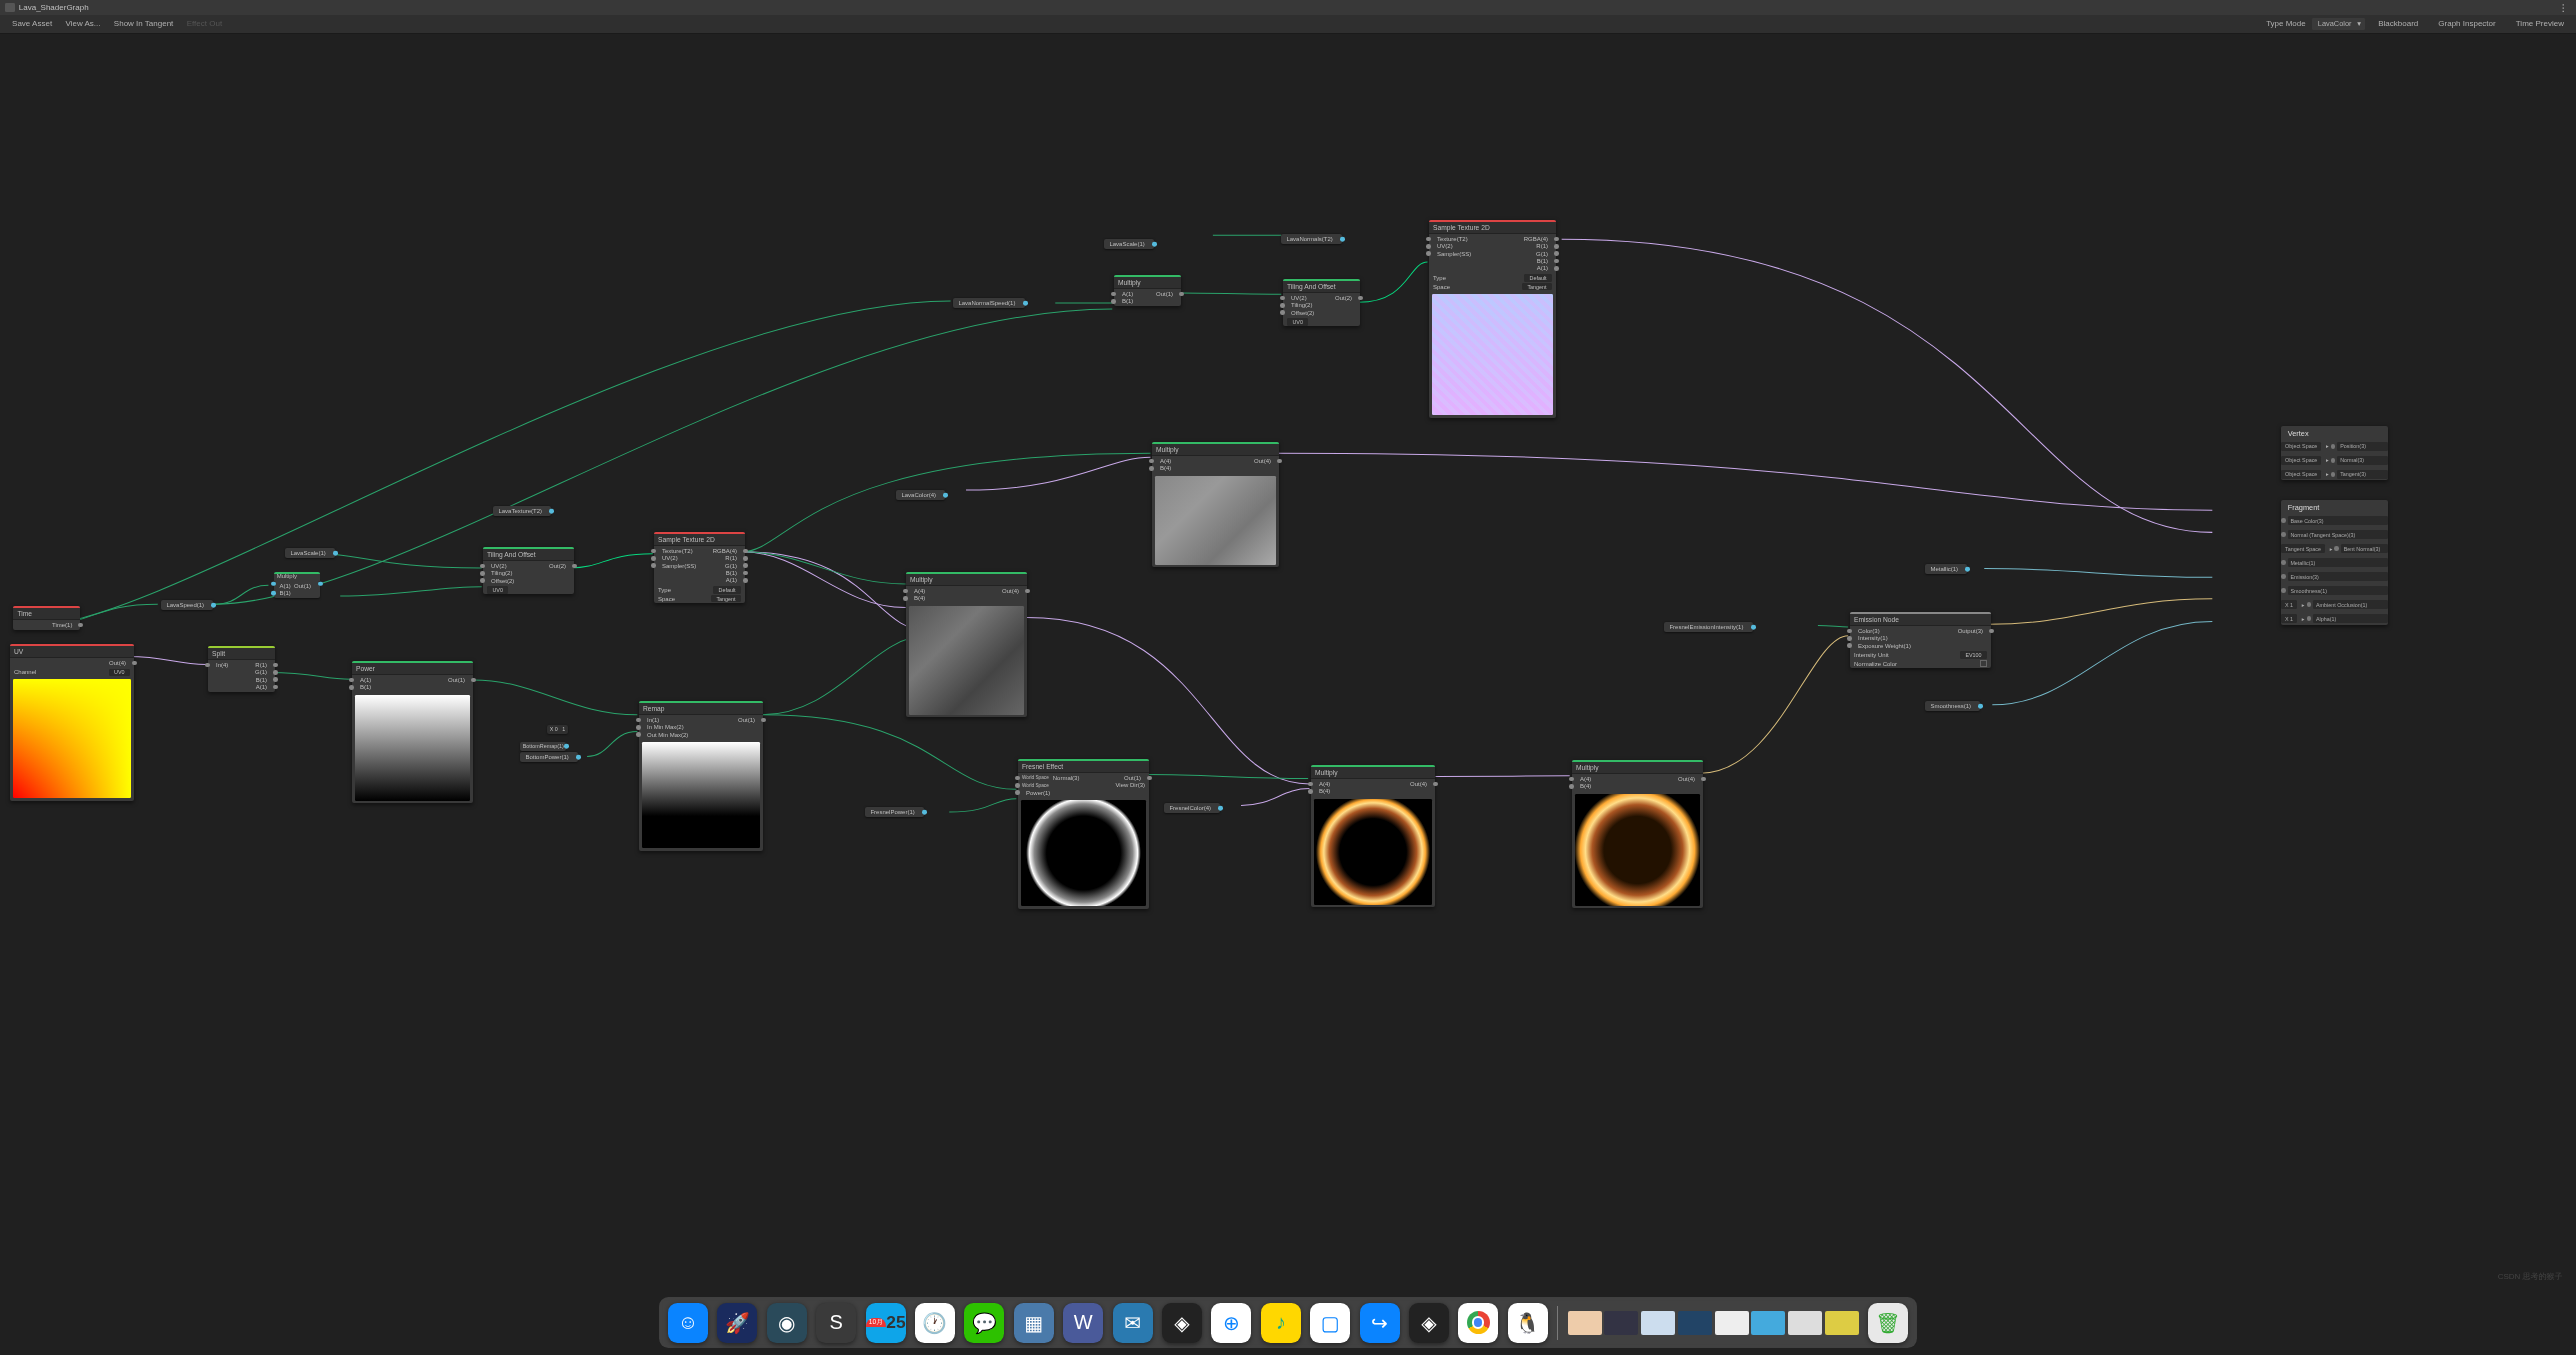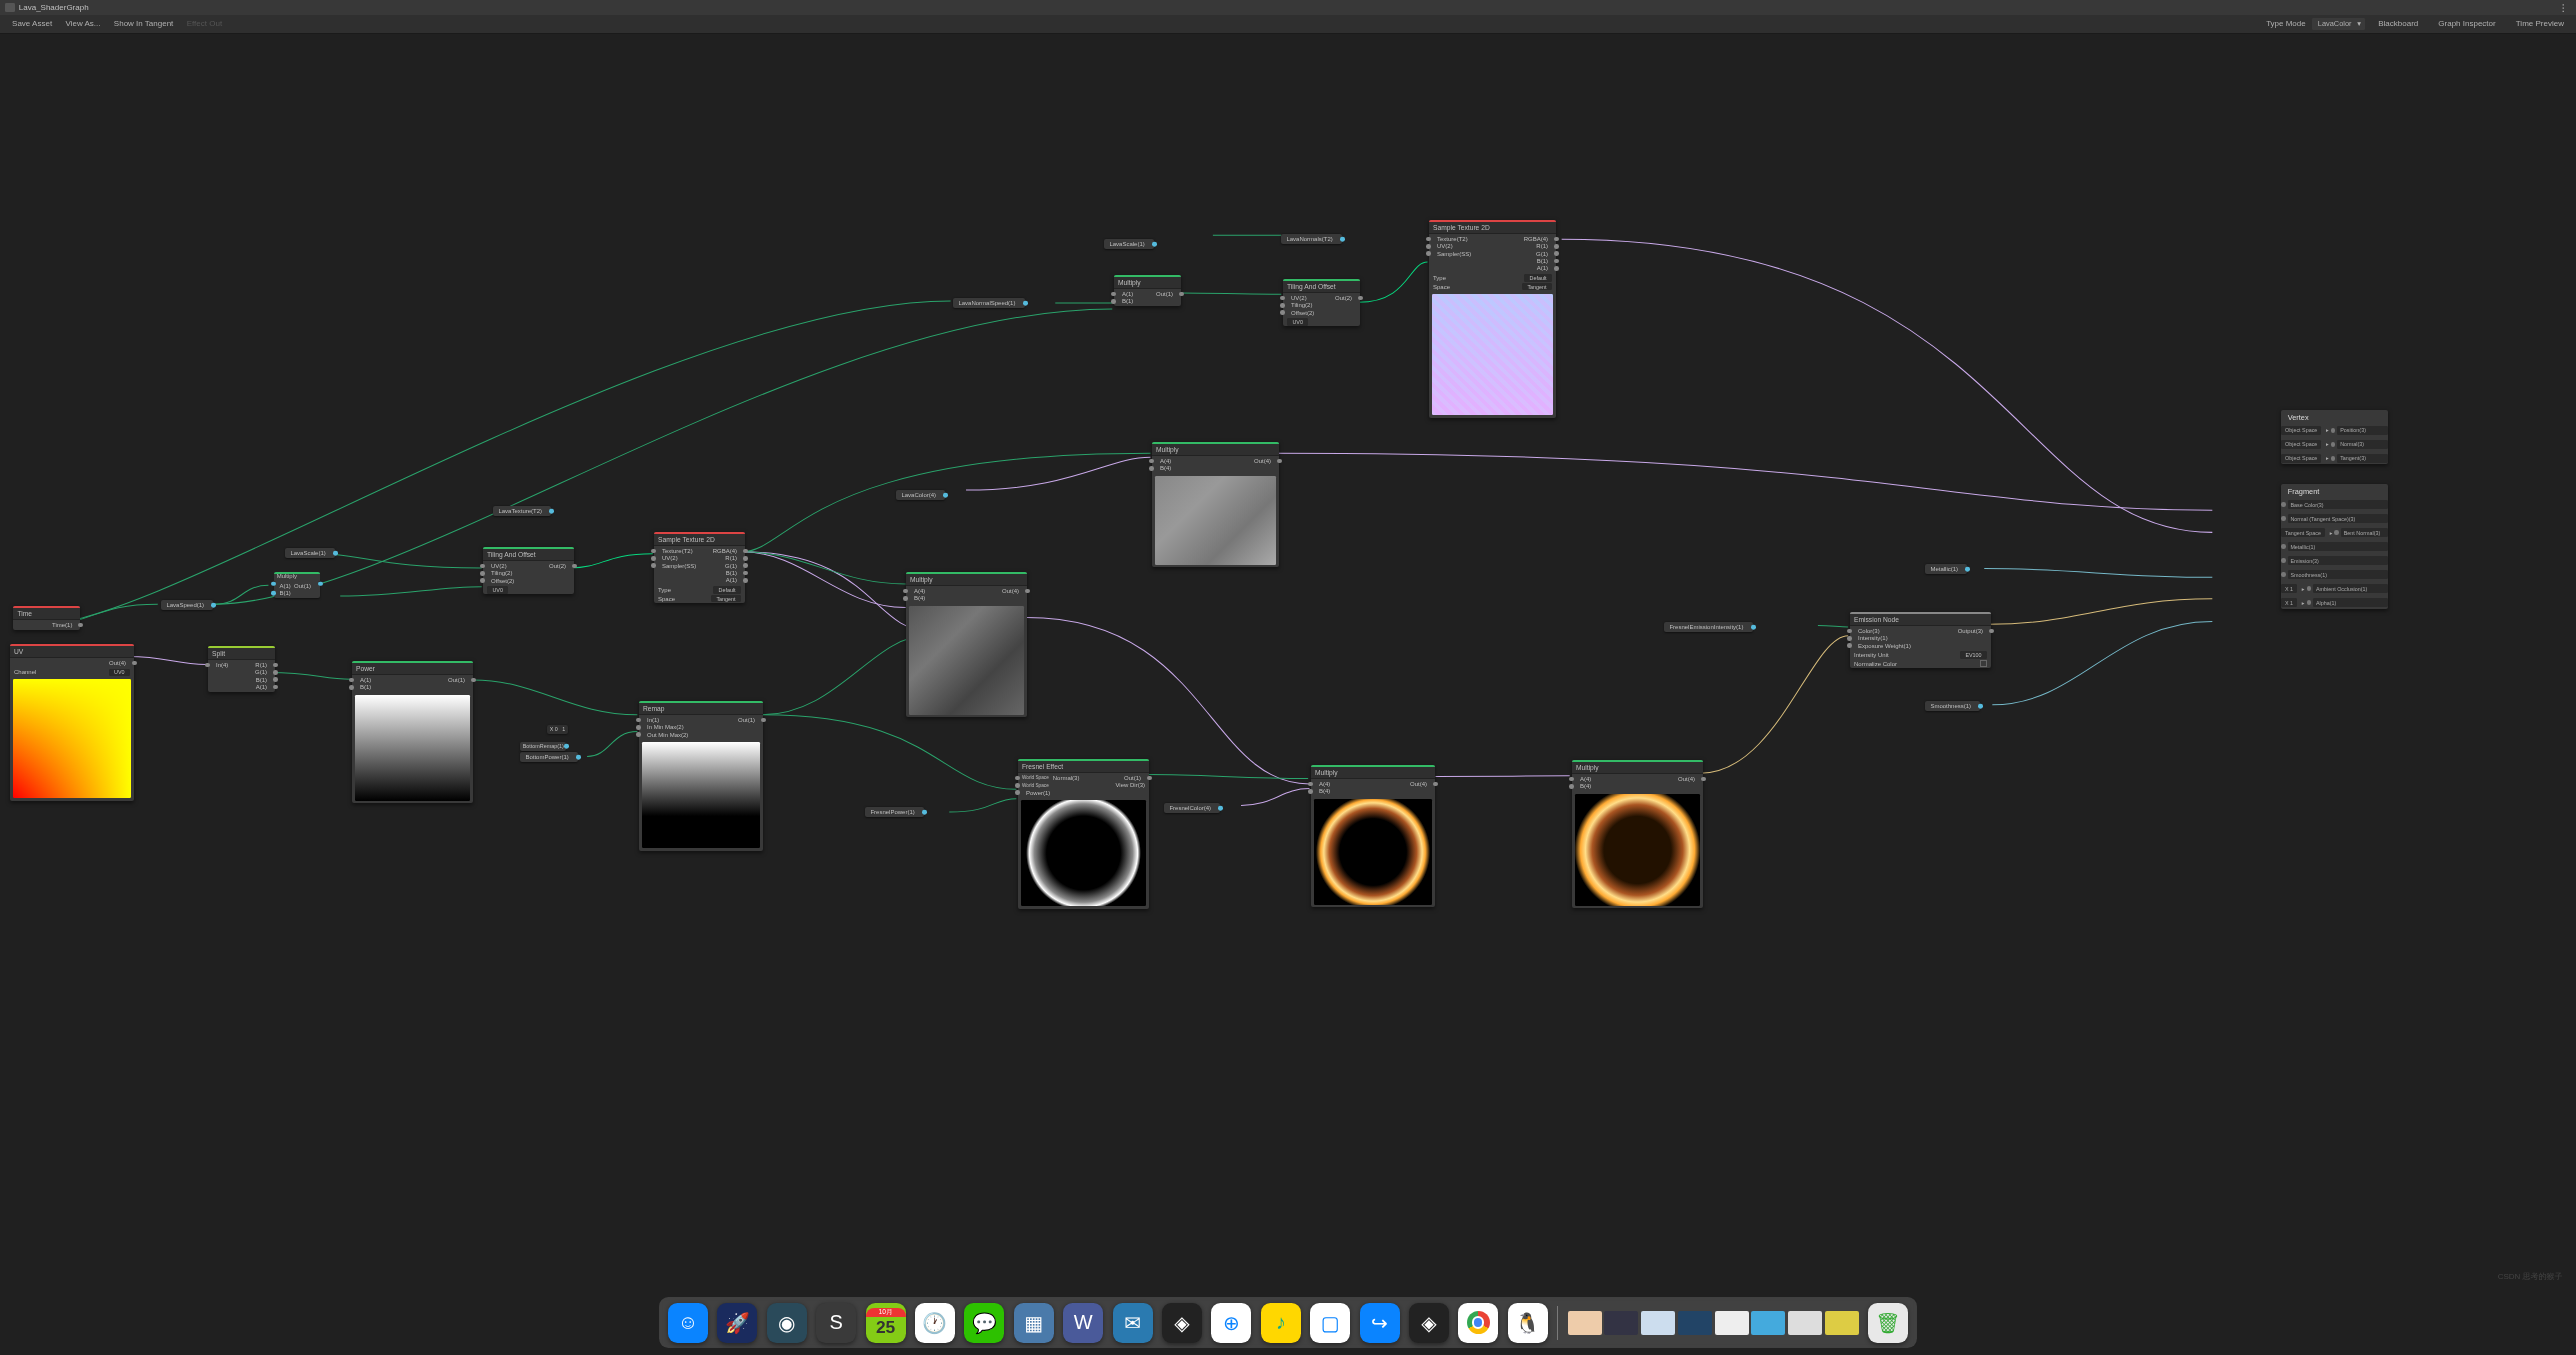--- a/index.html
+++ b/index.html
@@ -25,21 +25,21 @@
 .node .row .port-in,.node .row .port-out{width:4.7px;height:4.7px;border-radius:50%;background:#888}
 .node .row .port-in{position:absolute;left:-2.7px}
 .node .row .port-out{position:absolute;right:-2.7px}
 .node .row .lbl-l{margin-left:4px}
 .node .row .lbl-r{margin-right:4px;margin-left:auto}
 .node .preview{width:100%;padding:2.7px}
 .node .preview .img{width:100%;height:100%;border-radius:1.3px}
 .chip{position:absolute;background:#393939;border-radius:2px;font-size:6px;color:#bfbfbf;padding:2px 9.4px 2px 5.4px;box-shadow:0 0.7px 2px rgba(0,0,0,.5);white-space:nowrap}
 .chip .port-out{width:4.7px;height:4.7px;border-radius:50%;background:#5bd;position:absolute;right:-2.7px;top:50%;transform:translateY(-50%)}
 .chip .port-in{width:4.7px;height:4.7px;border-radius:50%;background:#5bd;position:absolute;left:-2.7px;top:50%;transform:translateY(-50%)}
-.master{position:absolute;right:188px;top:376px;width:107px}
+.master{position:absolute;right:188px;top:392px;width:107px}
 .master .section{background:#393939;border-radius:2px;margin-bottom:20px;box-shadow:0 1.3px 4px rgba(0,0,0,.5)}
 .master .section .hdr{padding:2.7px 6.7px;font-size:7.4px;color:#ddd}
 .master .mrow{display:flex;align-items:center;font-size:6px;padding:1.3px 0;margin-bottom:2px;color:#aaa}
 .master .mrow .tag{background:#2a2a2a;padding:1.3px 4px;font-size:5.4px;border-radius:1.3px;margin-right:2.7px}
 .master .mrow .chev{font-size:5.4px;margin:0 2px}
 .master .mrow .port{width:4.7px;height:4.7px;border-radius:50%;background:#777;margin-right:2px}
 .master .mrow .slot{flex:1;background:#2a2a2a;height:9.4px;display:flex;align-items:center;padding:0 2.7px;font-size:5.4px;border-radius:1.3px}
 .drow{display:flex;justify-content:space-between;padding:0.7px 4px;font-size:6px;align-items:center}
 .drow .dd{background:#2a2a2a;padding:0.7px 5.4px;border-radius:1.3px;font-size:5.4px}
 .dock{position:absolute;bottom:0;left:0;right:0;height:67px;display:flex;align-items:center;justify-content:center;padding:0 27px}
@@ -597,21 +597,21 @@
 </div>
 
 <div class="wm">CSDN 思考的猴子</div>
 
 <div class="dock">
 <div class="dock-inner">
 <div class="dock-icon" style="background:#0a84ff">☺</div>
 <div class="dock-icon" style="background:#1a2b5e">🚀</div>
 <div class="dock-icon" style="background:#2a4a5a">◉</div>
 <div class="dock-icon" style="background:#3a3a3a">S</div>
-<div class="dock-icon" style="background:#84cc16;color:#333;flex-direction:column;font-size:8px">
+<div class="dock-icon" style="background:#0ea5e9;color:#333;flex-direction:row;font-size:8px">
         <div style="background:#e33;color:#fff;font-size:6.7px;width:100%;text-align:center;border-radius:8px 8px 0 0">10月</div>
         <div style="font-size:17.4px;font-weight:bold">25</div>
       </div>
 <div class="dock-icon" style="background:#fff;color:#333">🕐</div>
 <div class="dock-icon" style="background:#2dc100">💬</div>
 <div class="dock-icon" style="background:#4a7aaa">▦</div>
 <div class="dock-icon" style="background:#4a5a9a">W</div>
 <div class="dock-icon" style="background:#2a7ab0">✉</div>
 <div class="dock-icon" style="background:#222">◈</div>
 <div class="dock-icon" style="background:#fff;color:#0a84ff">⊕</div>

